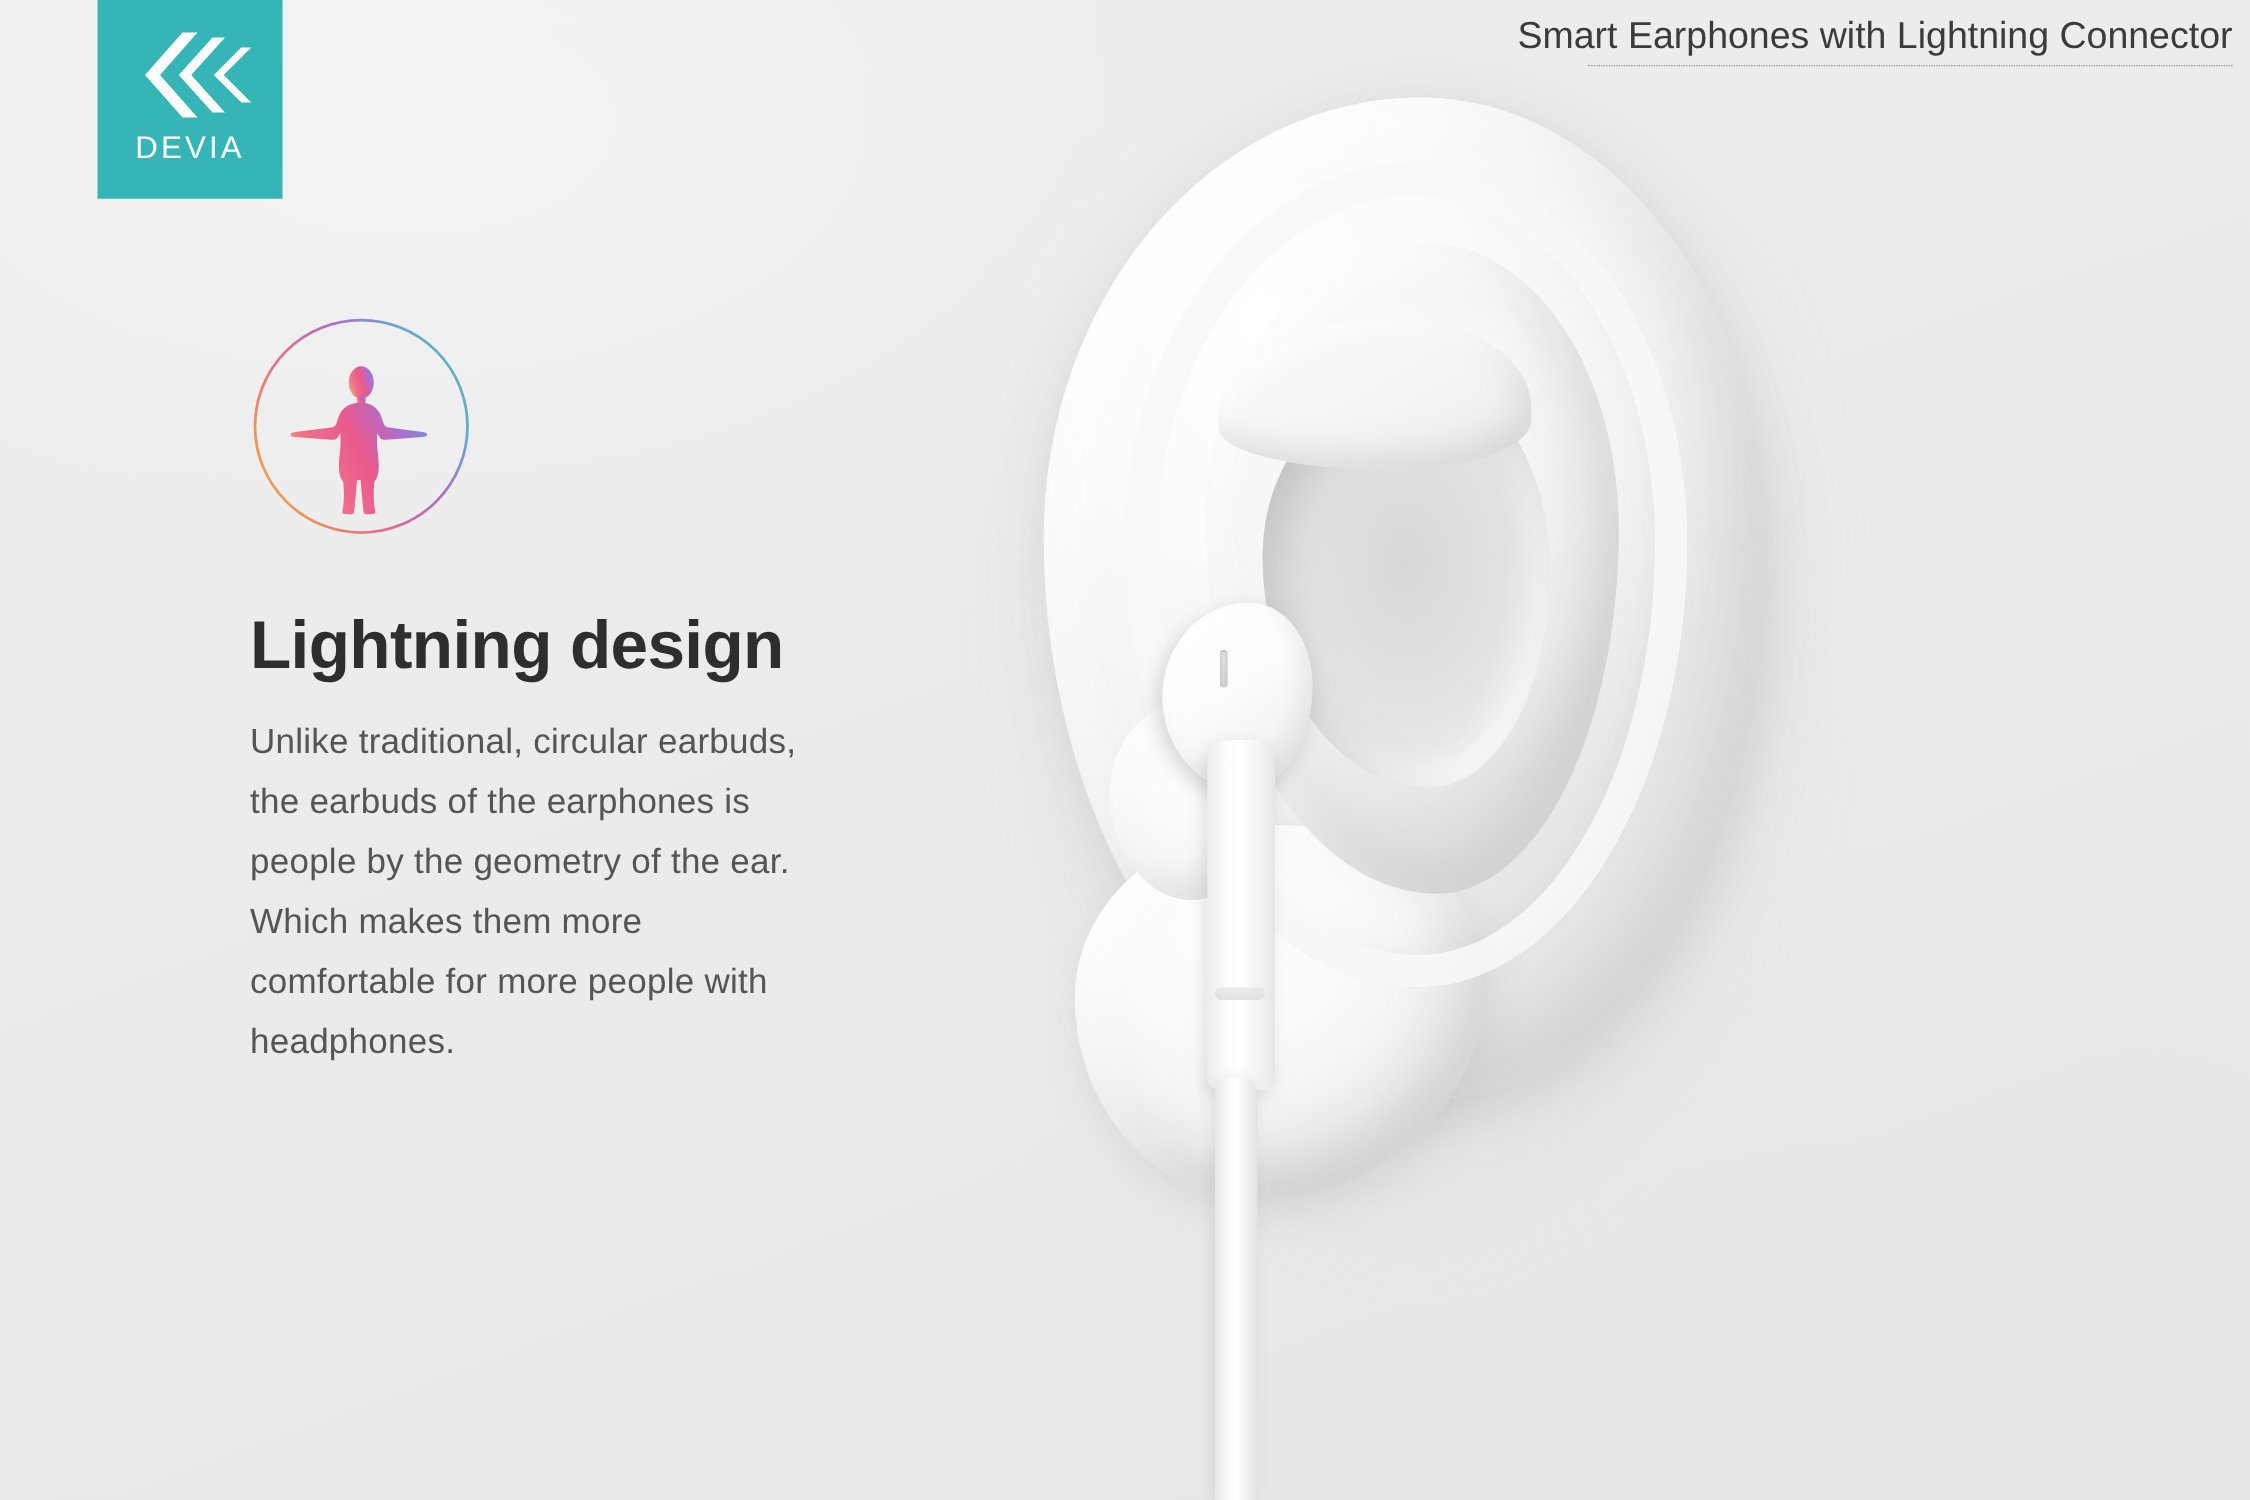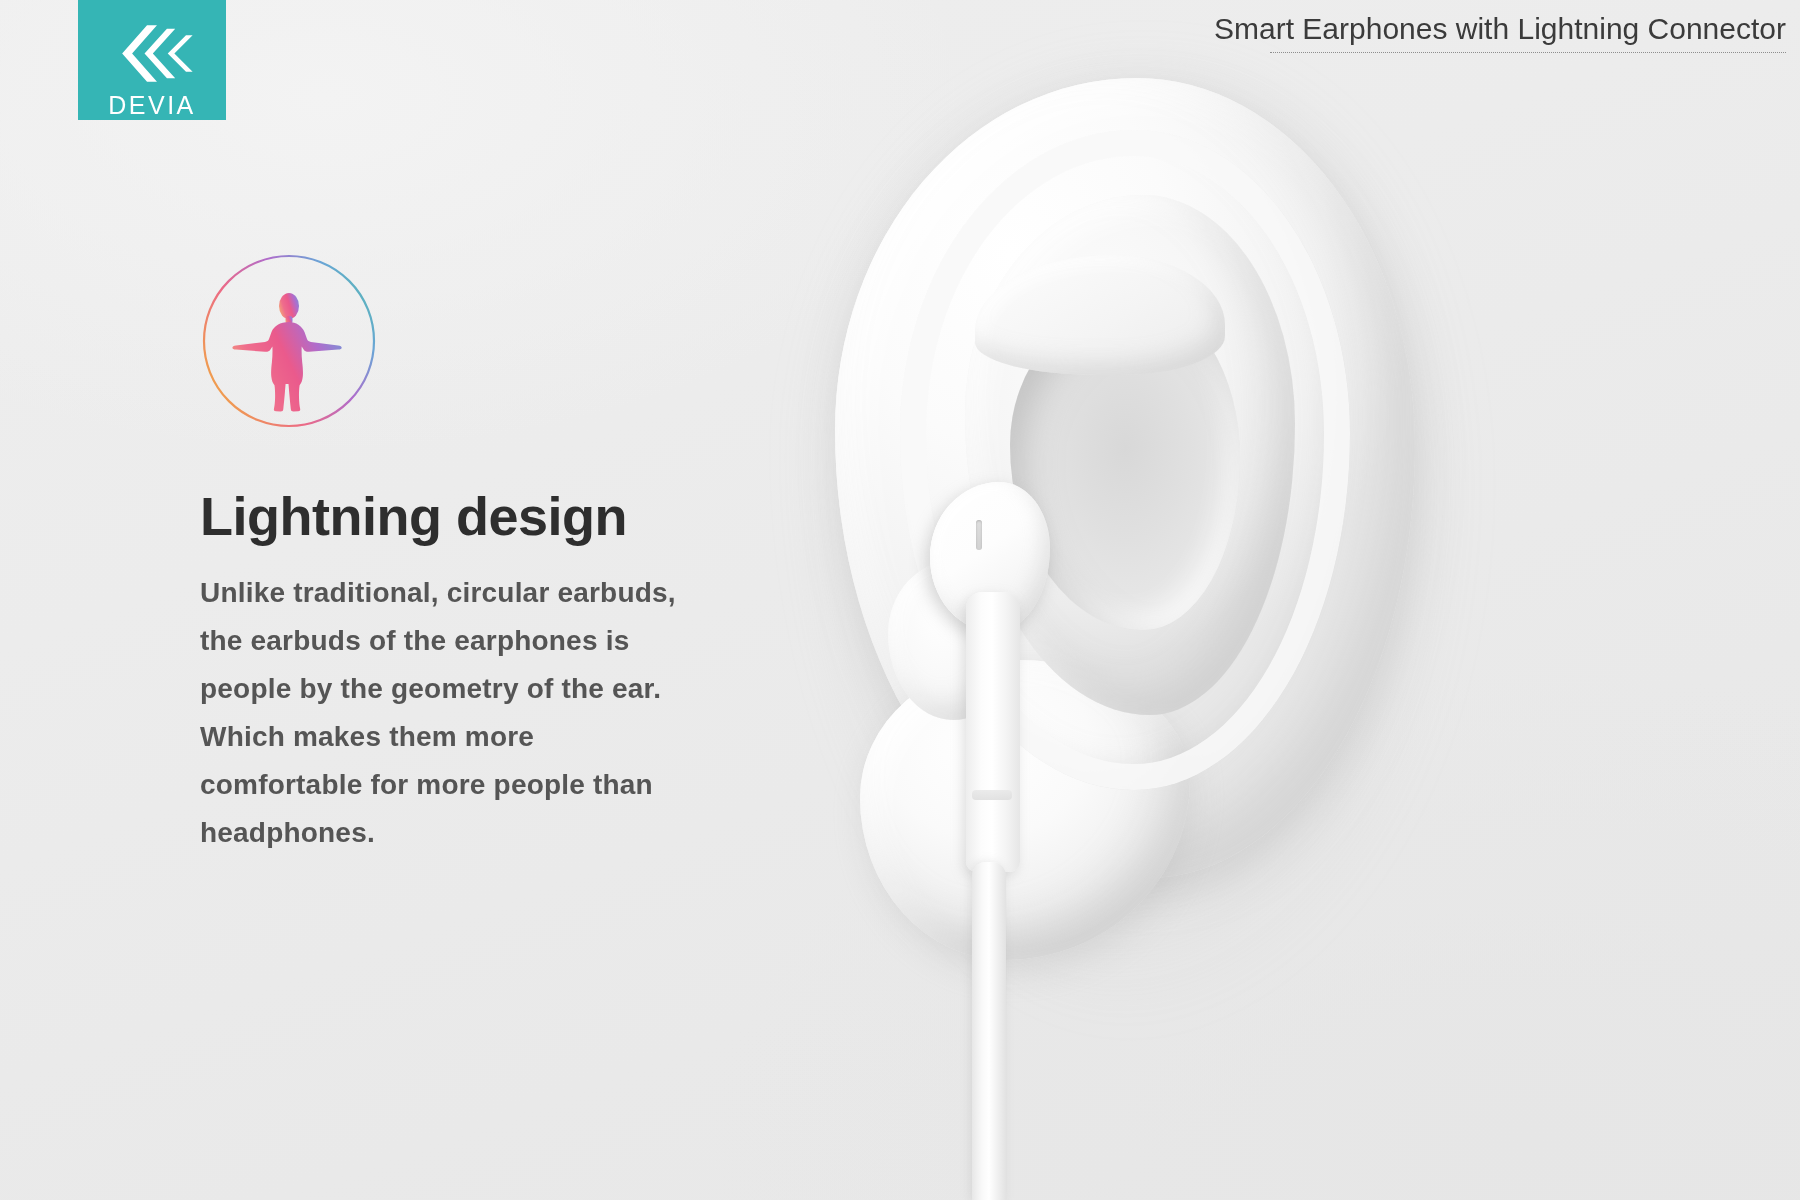--- a/index.html
+++ b/index.html
@@ -18,21 +18,21 @@
       radial-gradient(ellipse 70% 60% at 85% 95%, #e6e6e6 0%, rgba(230,230,230,0) 65%),
       linear-gradient(160deg, #eeeeee 0%, #ececec 35%, #e9e9e9 70%, #e7e7e7 100%);
   }
 
   
   .logo-box {
     position: absolute;
     left: 78px;
     top: 0;
     width: 148px;
-    height: 120px;
+    height: 159px;
     background: #35b5b5;
     display: flex;
     flex-direction: column;
     align-items: center;
     justify-content: flex-start;
   }
   .logo-mark {
     margin-top: 22px;
     width: 104px;
     height: 76px;
@@ -93,21 +93,21 @@
   .body-copy {
     margin: 0;
     padding-top: 24px;
     font-size: 28px;
     font-weight: 300;
     color: #555555;
     line-height: 48px;
     letter-spacing: 0.2px;
     font-family: "Liberation Sans", sans-serif;
   }
-  .body-copy span { display: block; font-weight: bold; }
+  .body-copy span { display: block; }
 
   
   .ear-stage {
     position: absolute;
     left: 760px;
     top: 0;
     width: 1040px;
     height: 1200px;
     overflow: hidden;
   }
@@ -347,21 +347,21 @@
       </g>
     </svg>
 
     <h1 class="headline">Lightning design</h1>
 
     <p class="body-copy">
       <span>Unlike traditional, circular earbuds,</span>
       <span>the earbuds of the earphones is</span>
       <span>people by the geometry of the ear.</span>
       <span>Which makes them more</span>
-      <span>comfortable for more people than</span>
+      <span>comfortable for more people with</span>
       <span>headphones.</span>
     </p>
   </div>
 
   <div class="ear-stage">
     <div class="ear-shadow"></div>
     <div class="helix-outer"></div>
     <div class="lobe"></div>
     <div class="helix-rim"></div>
     <div class="antihelix"></div>

